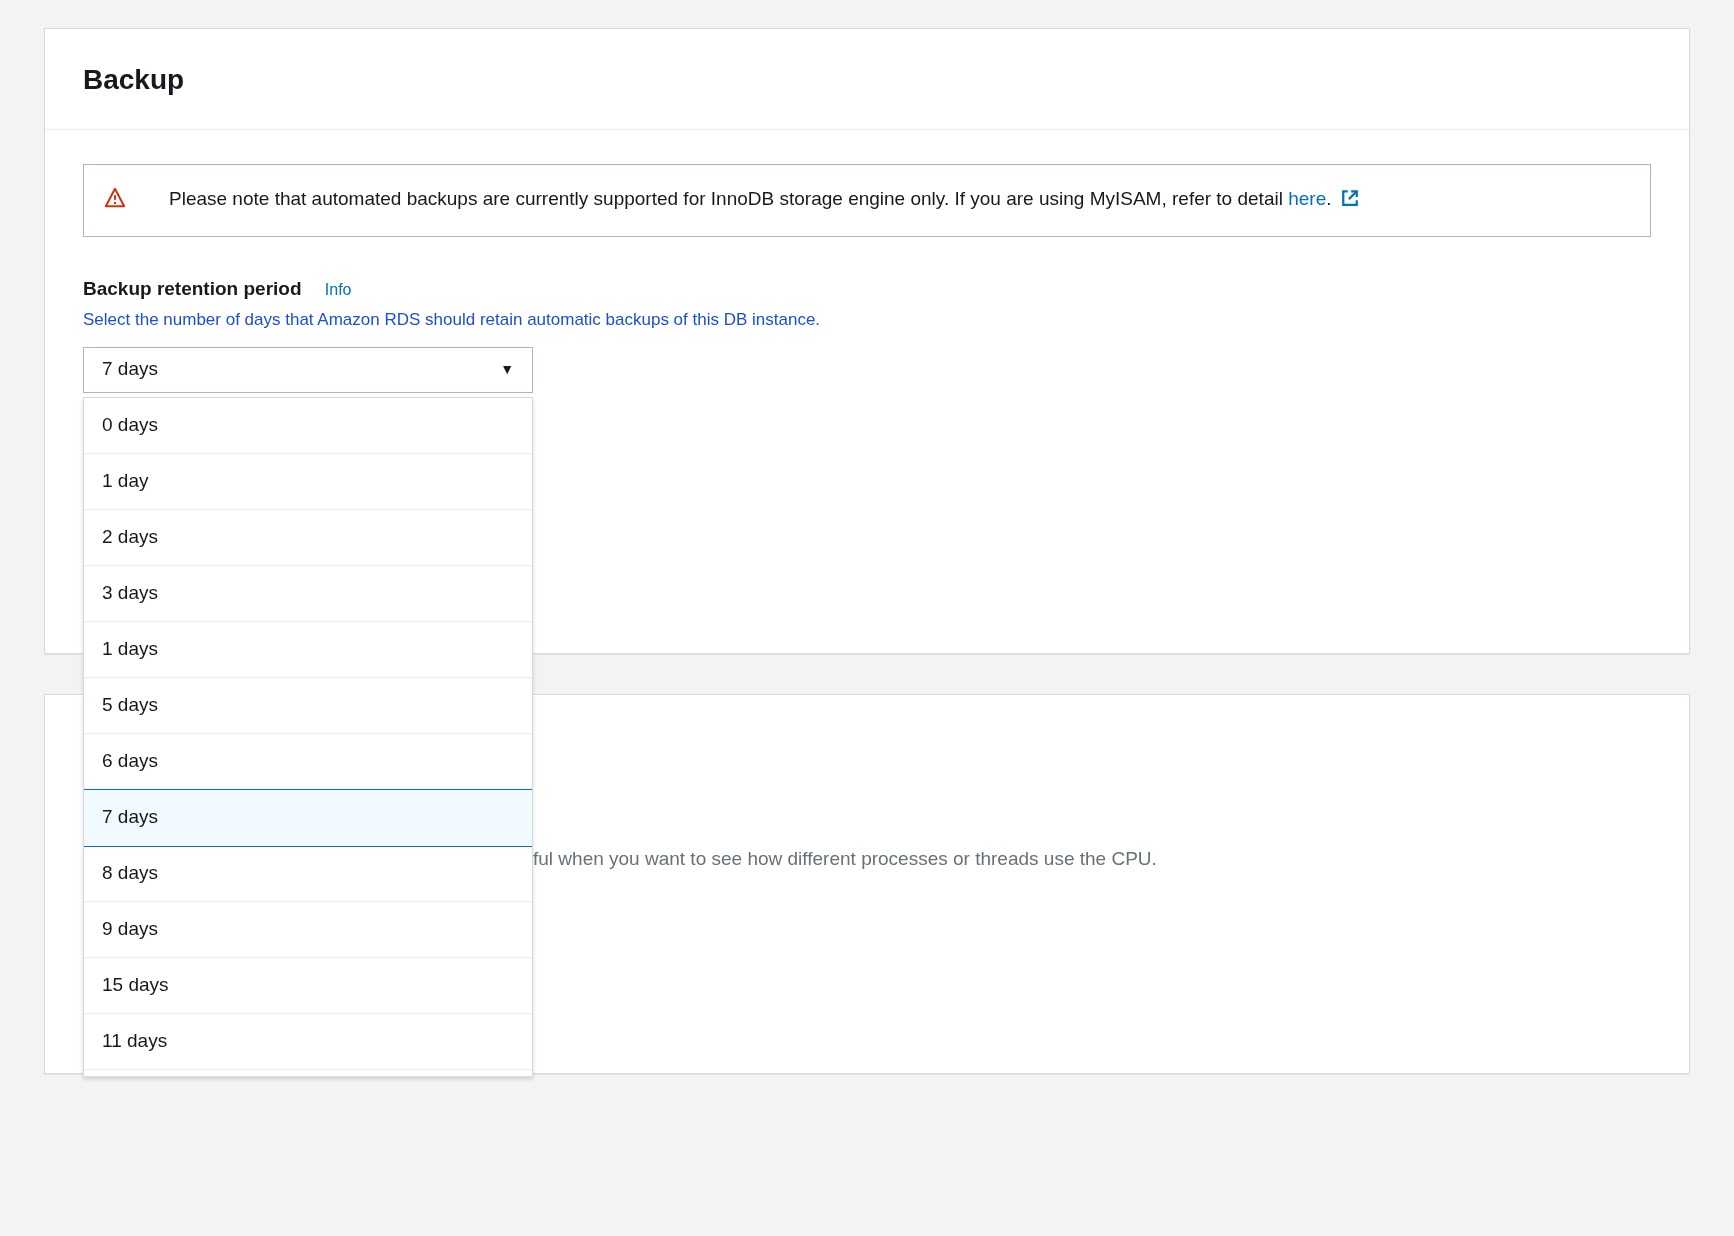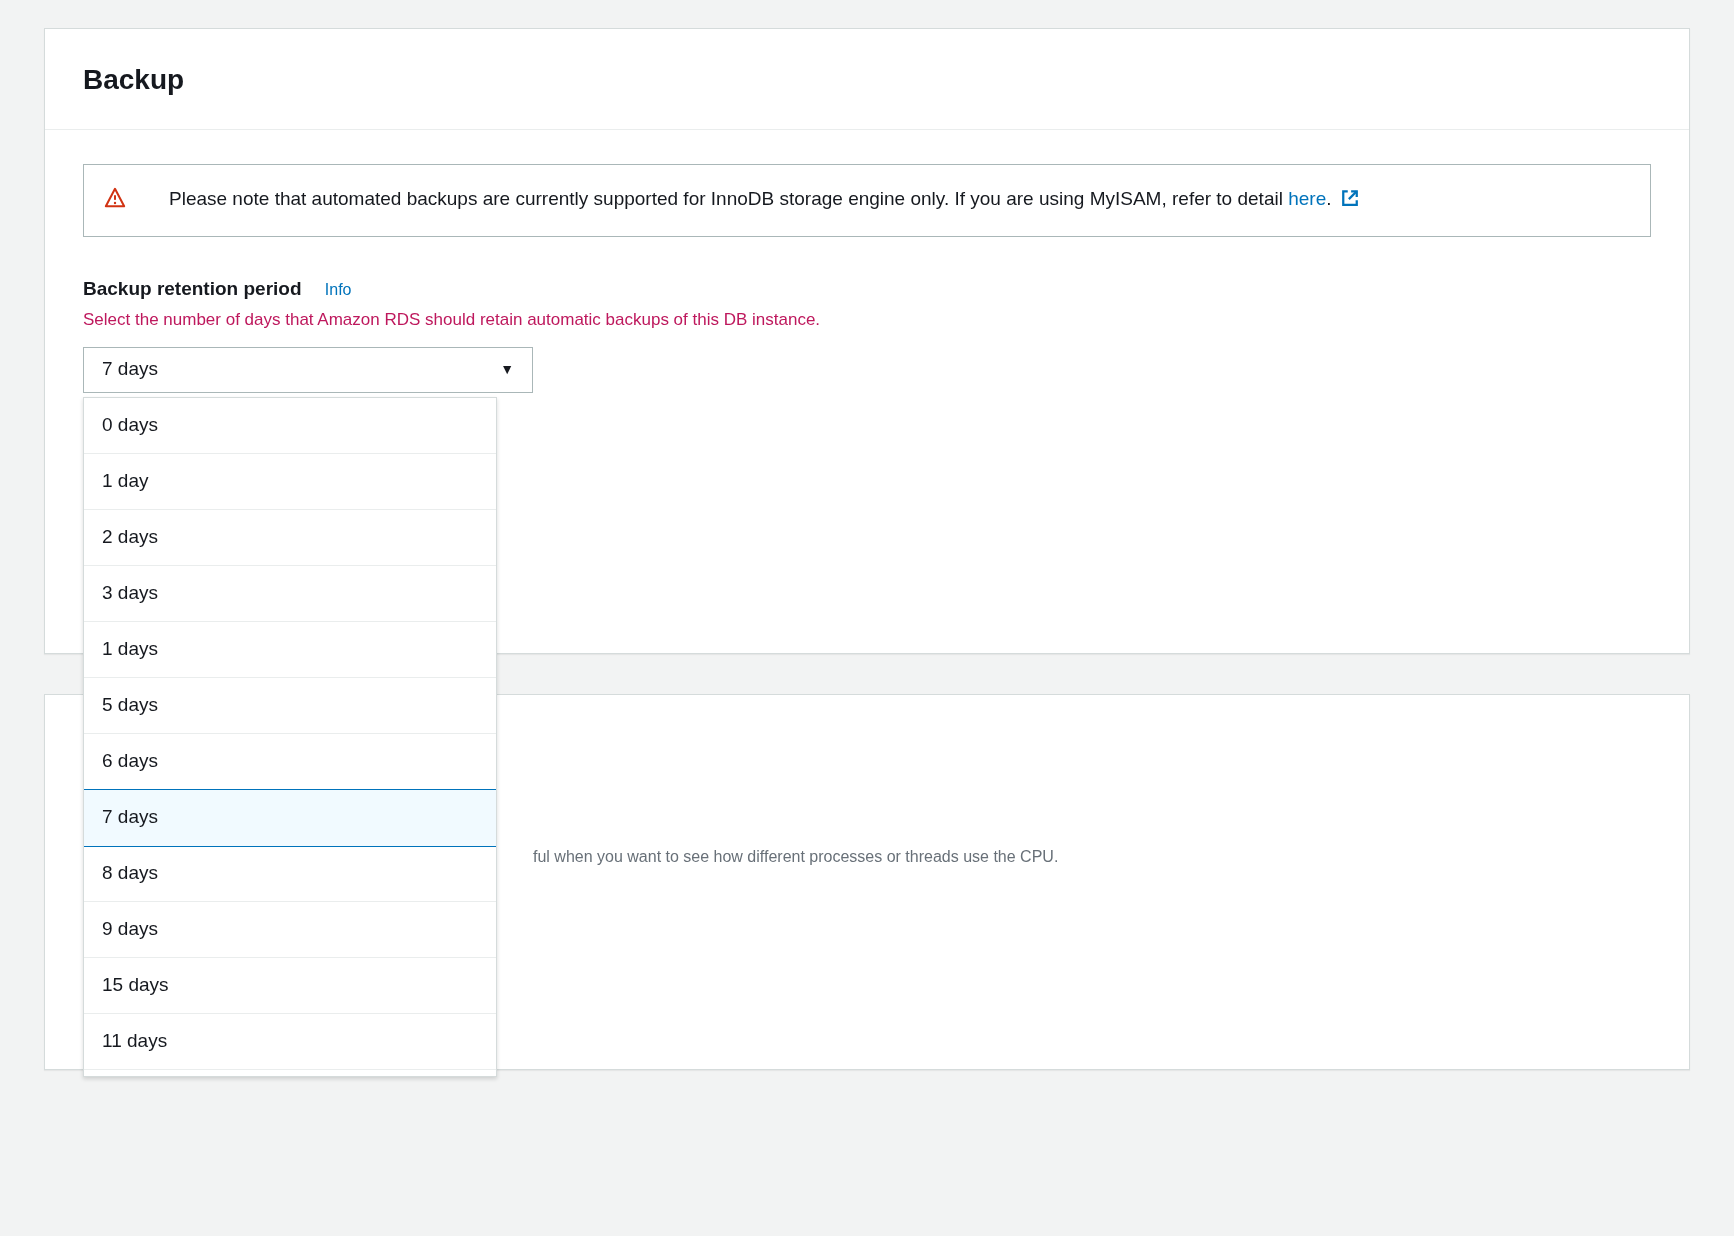--- a/index.html
+++ b/index.html
@@ -61,21 +61,21 @@
     color: #16191f;
     font-weight: 700;
   }
   .info-link {
     color: #0073bb;
     text-decoration: none;
     margin-left: 18px;
     font-size: 16px;
   }
   .field-help {
-    color: #be185d;
+    color: #1d4ed8;
     font-size: 17px;
     margin-top: 2px;
     margin-bottom: 14px;
   }
 
   .select-wrap { position: relative; width: 450px; }
   .select-trigger {
     width: 100%;
     height: 46px;
     border: 1px solid #aab7b8;
@@ -85,21 +85,21 @@
     justify-content: space-between;
     padding: 0 18px;
     font-size: 19px;
     cursor: pointer;
   }
   .select-trigger .caret { font-size: 14px; }
   .select-dropdown {
     position: absolute;
     top: 50px;
     left: 0;
-    width: 414px;
+    width: 450px;
     height: 680px;
     background: #fff;
     border: 1px solid #d5dbdb;
     box-shadow: 0 2px 4px rgba(0,0,0,0.15);
     overflow-y: auto;
     z-index: 100;
   }
   .select-option {
     height: 56px;
     display: flex;
@@ -127,21 +127,21 @@
   }
   .select-dropdown::-webkit-scrollbar-track { background: #fff; }
 
   .panel.second {
     margin-top: 40px;
     padding: 0;
   }
   .secondary-body {
     padding: 150px 38px 200px 38px;
     color: #687078;
-    font-size: 16px;
+    font-size: 19px;
   }
   .pad-left { padding-left: 450px; }
 </style>
 </head>
 <body>
 
 <div class="panel first">
   <div class="panel-header">
     <h2>Backup</h2>
   </div>

